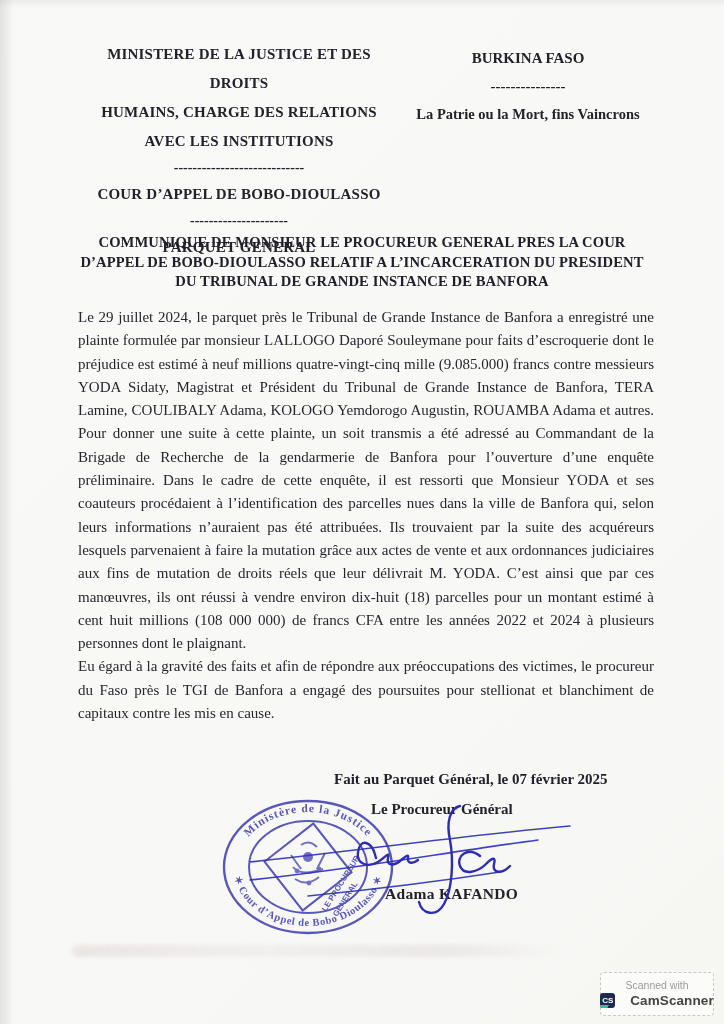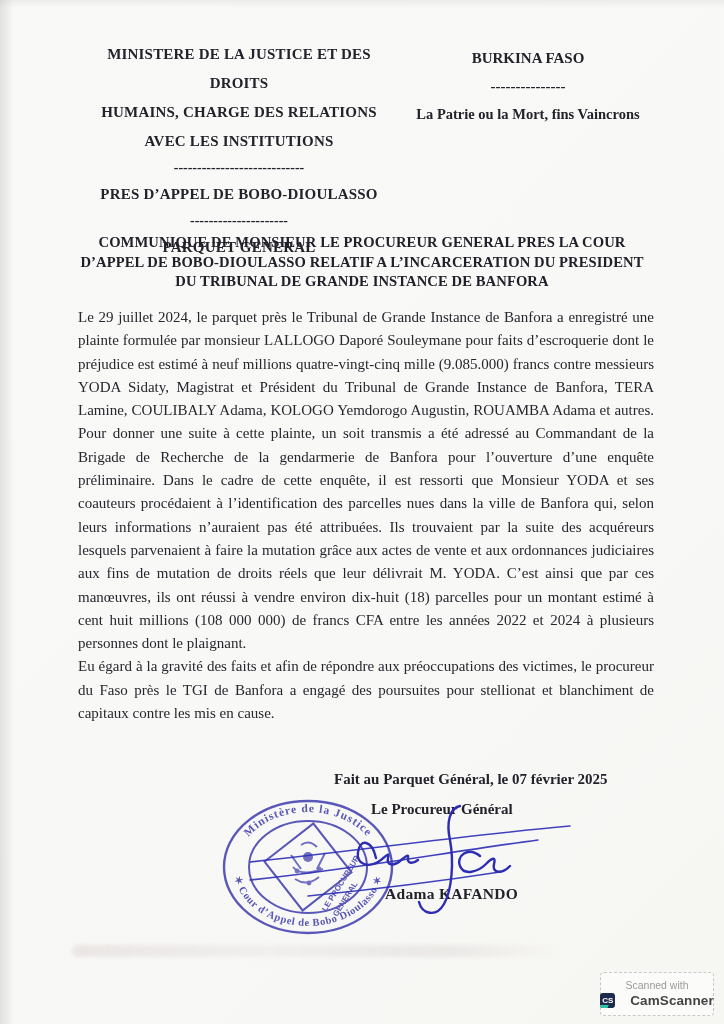--- a/index.html
+++ b/index.html
@@ -43,21 +43,21 @@
 
 <div class="canvas">
   <div class="edge-left"></div>
   <div class="edge-top"></div>
 
   <div class="hdr-left">
     <div class="ln">MINISTERE DE LA JUSTICE ET DES DROITS</div>
     <div class="ln">HUMAINS, CHARGE DES RELATIONS</div>
     <div class="ln">AVEC LES INSTITUTIONS</div>
     <div class="ln sep">----------------------------</div>
-    <div class="ln">PRES D’APPEL DE BOBO-DIOULASSO</div>
+    <div class="ln">COUR D’APPEL DE BOBO-DIOULASSO</div>
     <div class="ln sep">---------------------</div>
     <div class="ln">PARQUET GENERAL</div>
   </div>
 
   <div class="hdr-right">
     <div class="ln">BURKINA FASO</div>
     <div class="ln sep">---------------</div>
     <div class="ln motto">La Patrie ou la Mort, fins Vaincrons</div>
   </div>
 

